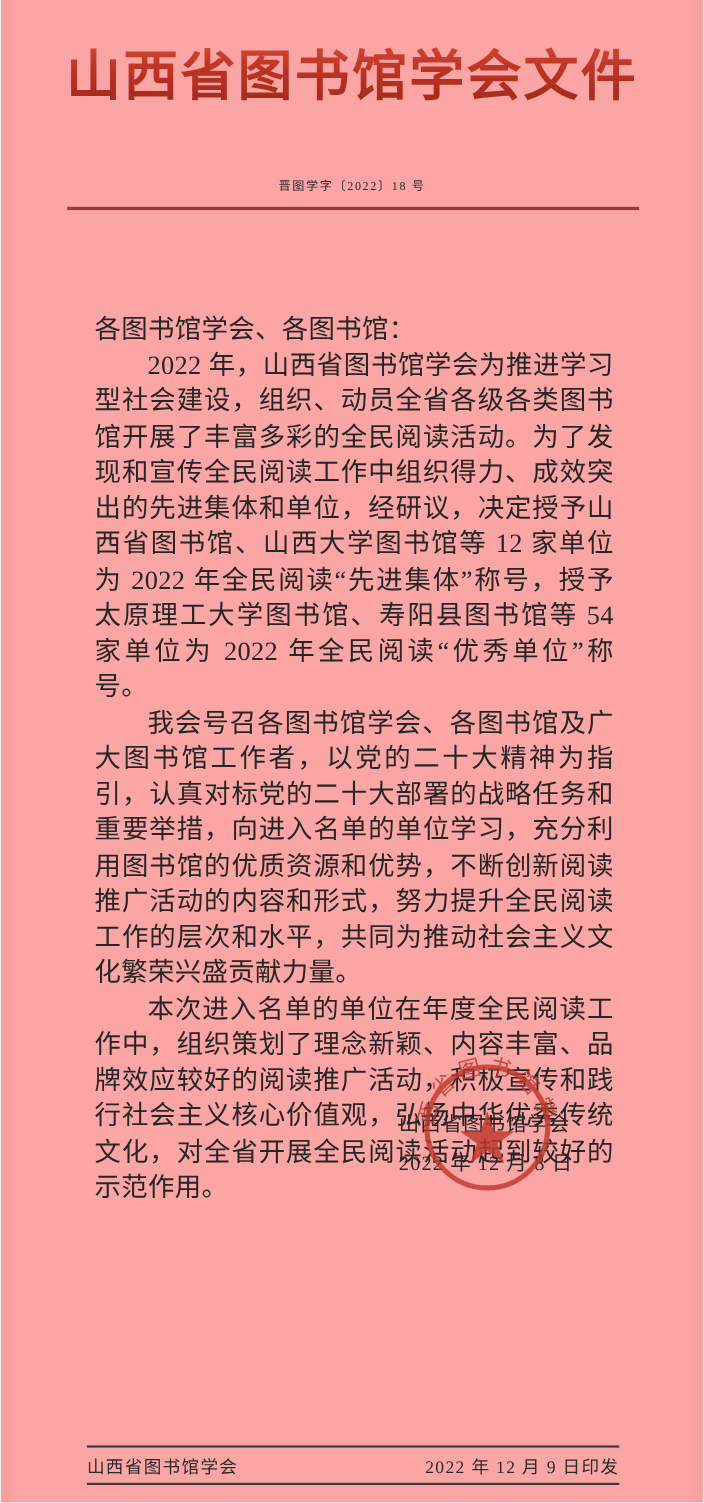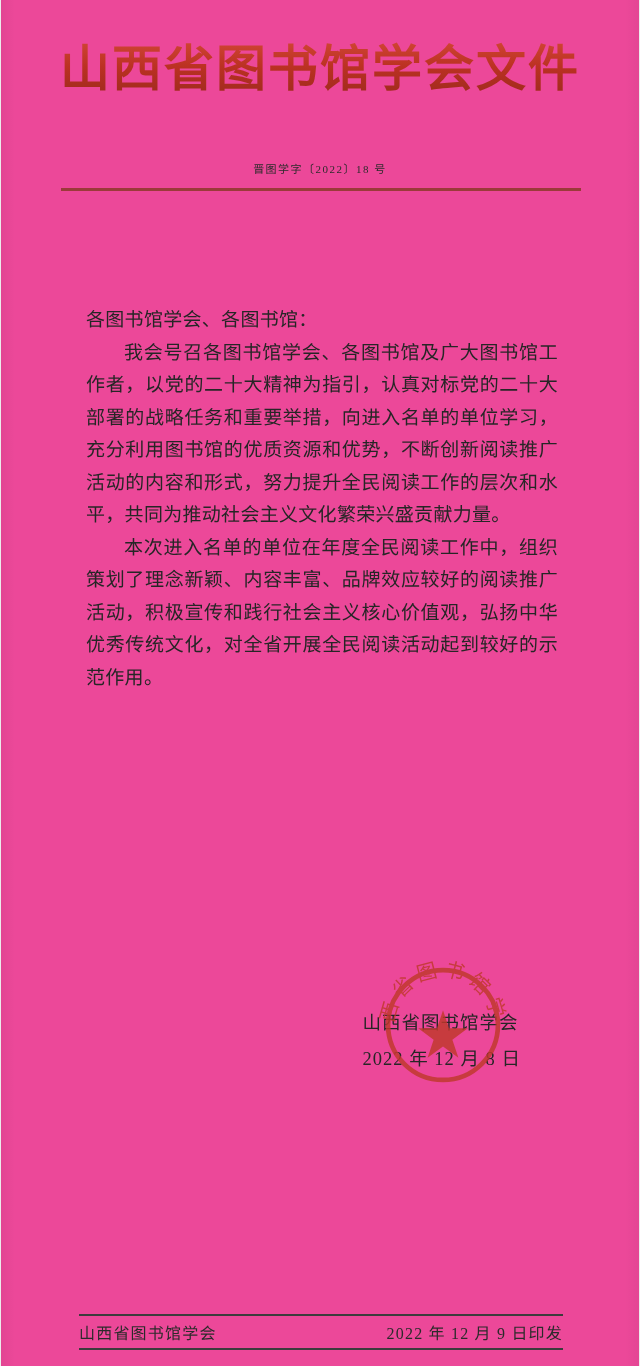--- a/index.html
+++ b/index.html
@@ -9,21 +9,21 @@
     background: #f2f2f2;
   }
   body {
     font-family: "Liberation Serif", "DejaVu Serif", serif;
   }
   .page {
     position: relative;
     width: 640px;
     height: 1366px;
     margin: 0 auto;
-    background: #ec4899;
+    background: #fca5a5;
     box-sizing: border-box;
     overflow: hidden;
     border-left: 1px solid #ececec;
     border-right: 1px solid #ececec;
   }
   
   .page::before,
   .page::after {
     content: "";
     position: absolute;
@@ -96,24 +96,24 @@
     font-size: 21px;
     font-weight: 700;
     line-height: 33px;
     letter-spacing: 0.4px;
     color: #1d1d1d;
   }
 
   
   .body-block {
     position: absolute;
-    top: 304px;
+    top: 284px;
     left: 85px;
     width: 472px;
-    font-size: 19px;
+    font-size: 24px;
     line-height: 32.5px;
     color: #262626;
     letter-spacing: 0.3px;
   }
   .salutation {
     text-align: left;
     margin: 0 0 0 0;
   }
   .para {
     margin: 0;
@@ -193,20 +193,21 @@
     <div class="masthead-title">山西省图书馆学会文件</div>
   </div>
 
   <div class="doc-number">晋图学字〔2022〕18 号</div>
 
   <div class="red-rule"></div>
 
 
   <div class="body-block">
     <p class="salutation">各图书馆学会、各图书馆：</p>
+    <p class="para">2022 年，山西省图书馆学会为推进学习型社会建设，组织、动员全省各级各类图书馆开展了丰富多彩的全民阅读活动。为了发现和宣传全民阅读工作中组织得力、成效突出的先进集体和单位，经研议，决定授予山西省图书馆、山西大学图书馆等 12 家单位为 2022 年全民阅读“先进集体”称号，授予太原理工大学图书馆、寿阳县图书馆等 54 家单位为 2022 年全民阅读“优秀单位”称号。</p>
     <p class="para">我会号召各图书馆学会、各图书馆及广大图书馆工作者，以党的二十大精神为指引，认真对标党的二十大部署的战略任务和重要举措，向进入名单的单位学习，充分利用图书馆的优质资源和优势，不断创新阅读推广活动的内容和形式，努力提升全民阅读工作的层次和水平，共同为推动社会主义文化繁荣兴盛贡献力量。</p>
     <p class="para">本次进入名单的单位在年度全民阅读工作中，组织策划了理念新颖、内容丰富、品牌效应较好的阅读推广活动，积极宣传和践行社会主义核心价值观，弘扬中华优秀传统文化，对全省开展全民阅读活动起到较好的示范作用。</p>
   </div>
 
 
   <div class="signature">
     <div>山西省图书馆学会</div>
     <div>2022 年 12 月 8 日</div>
   </div>
 

